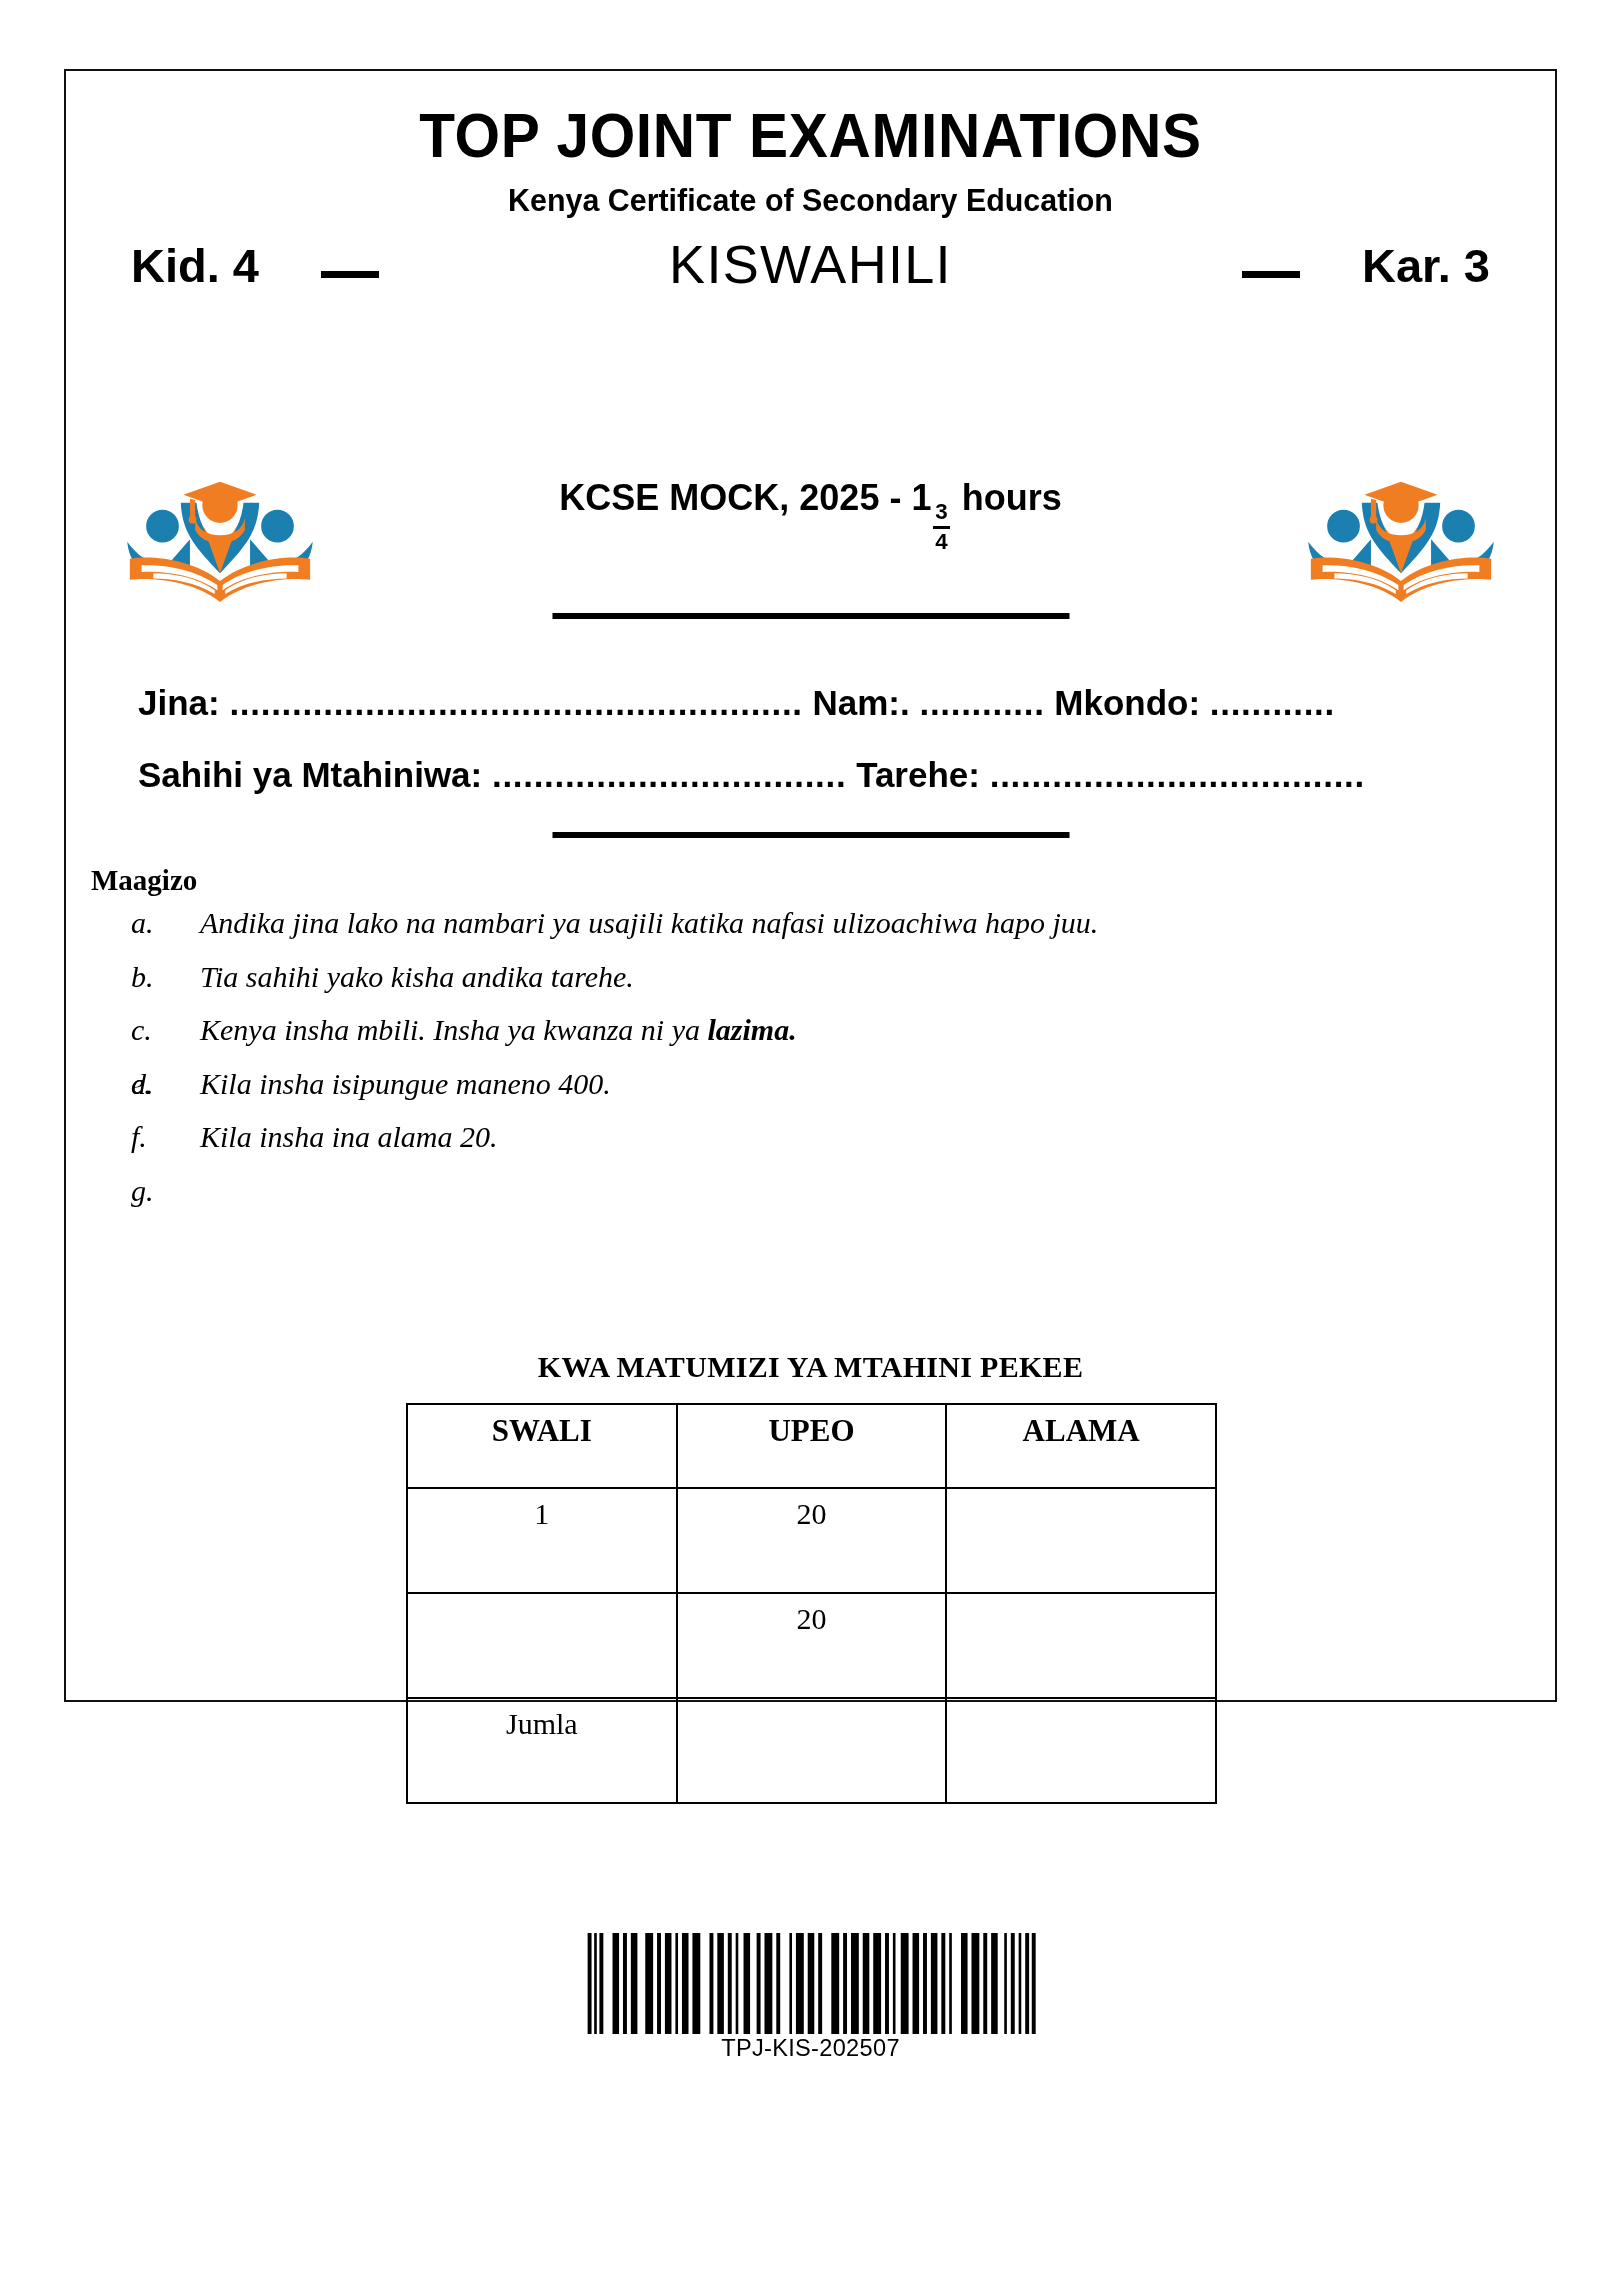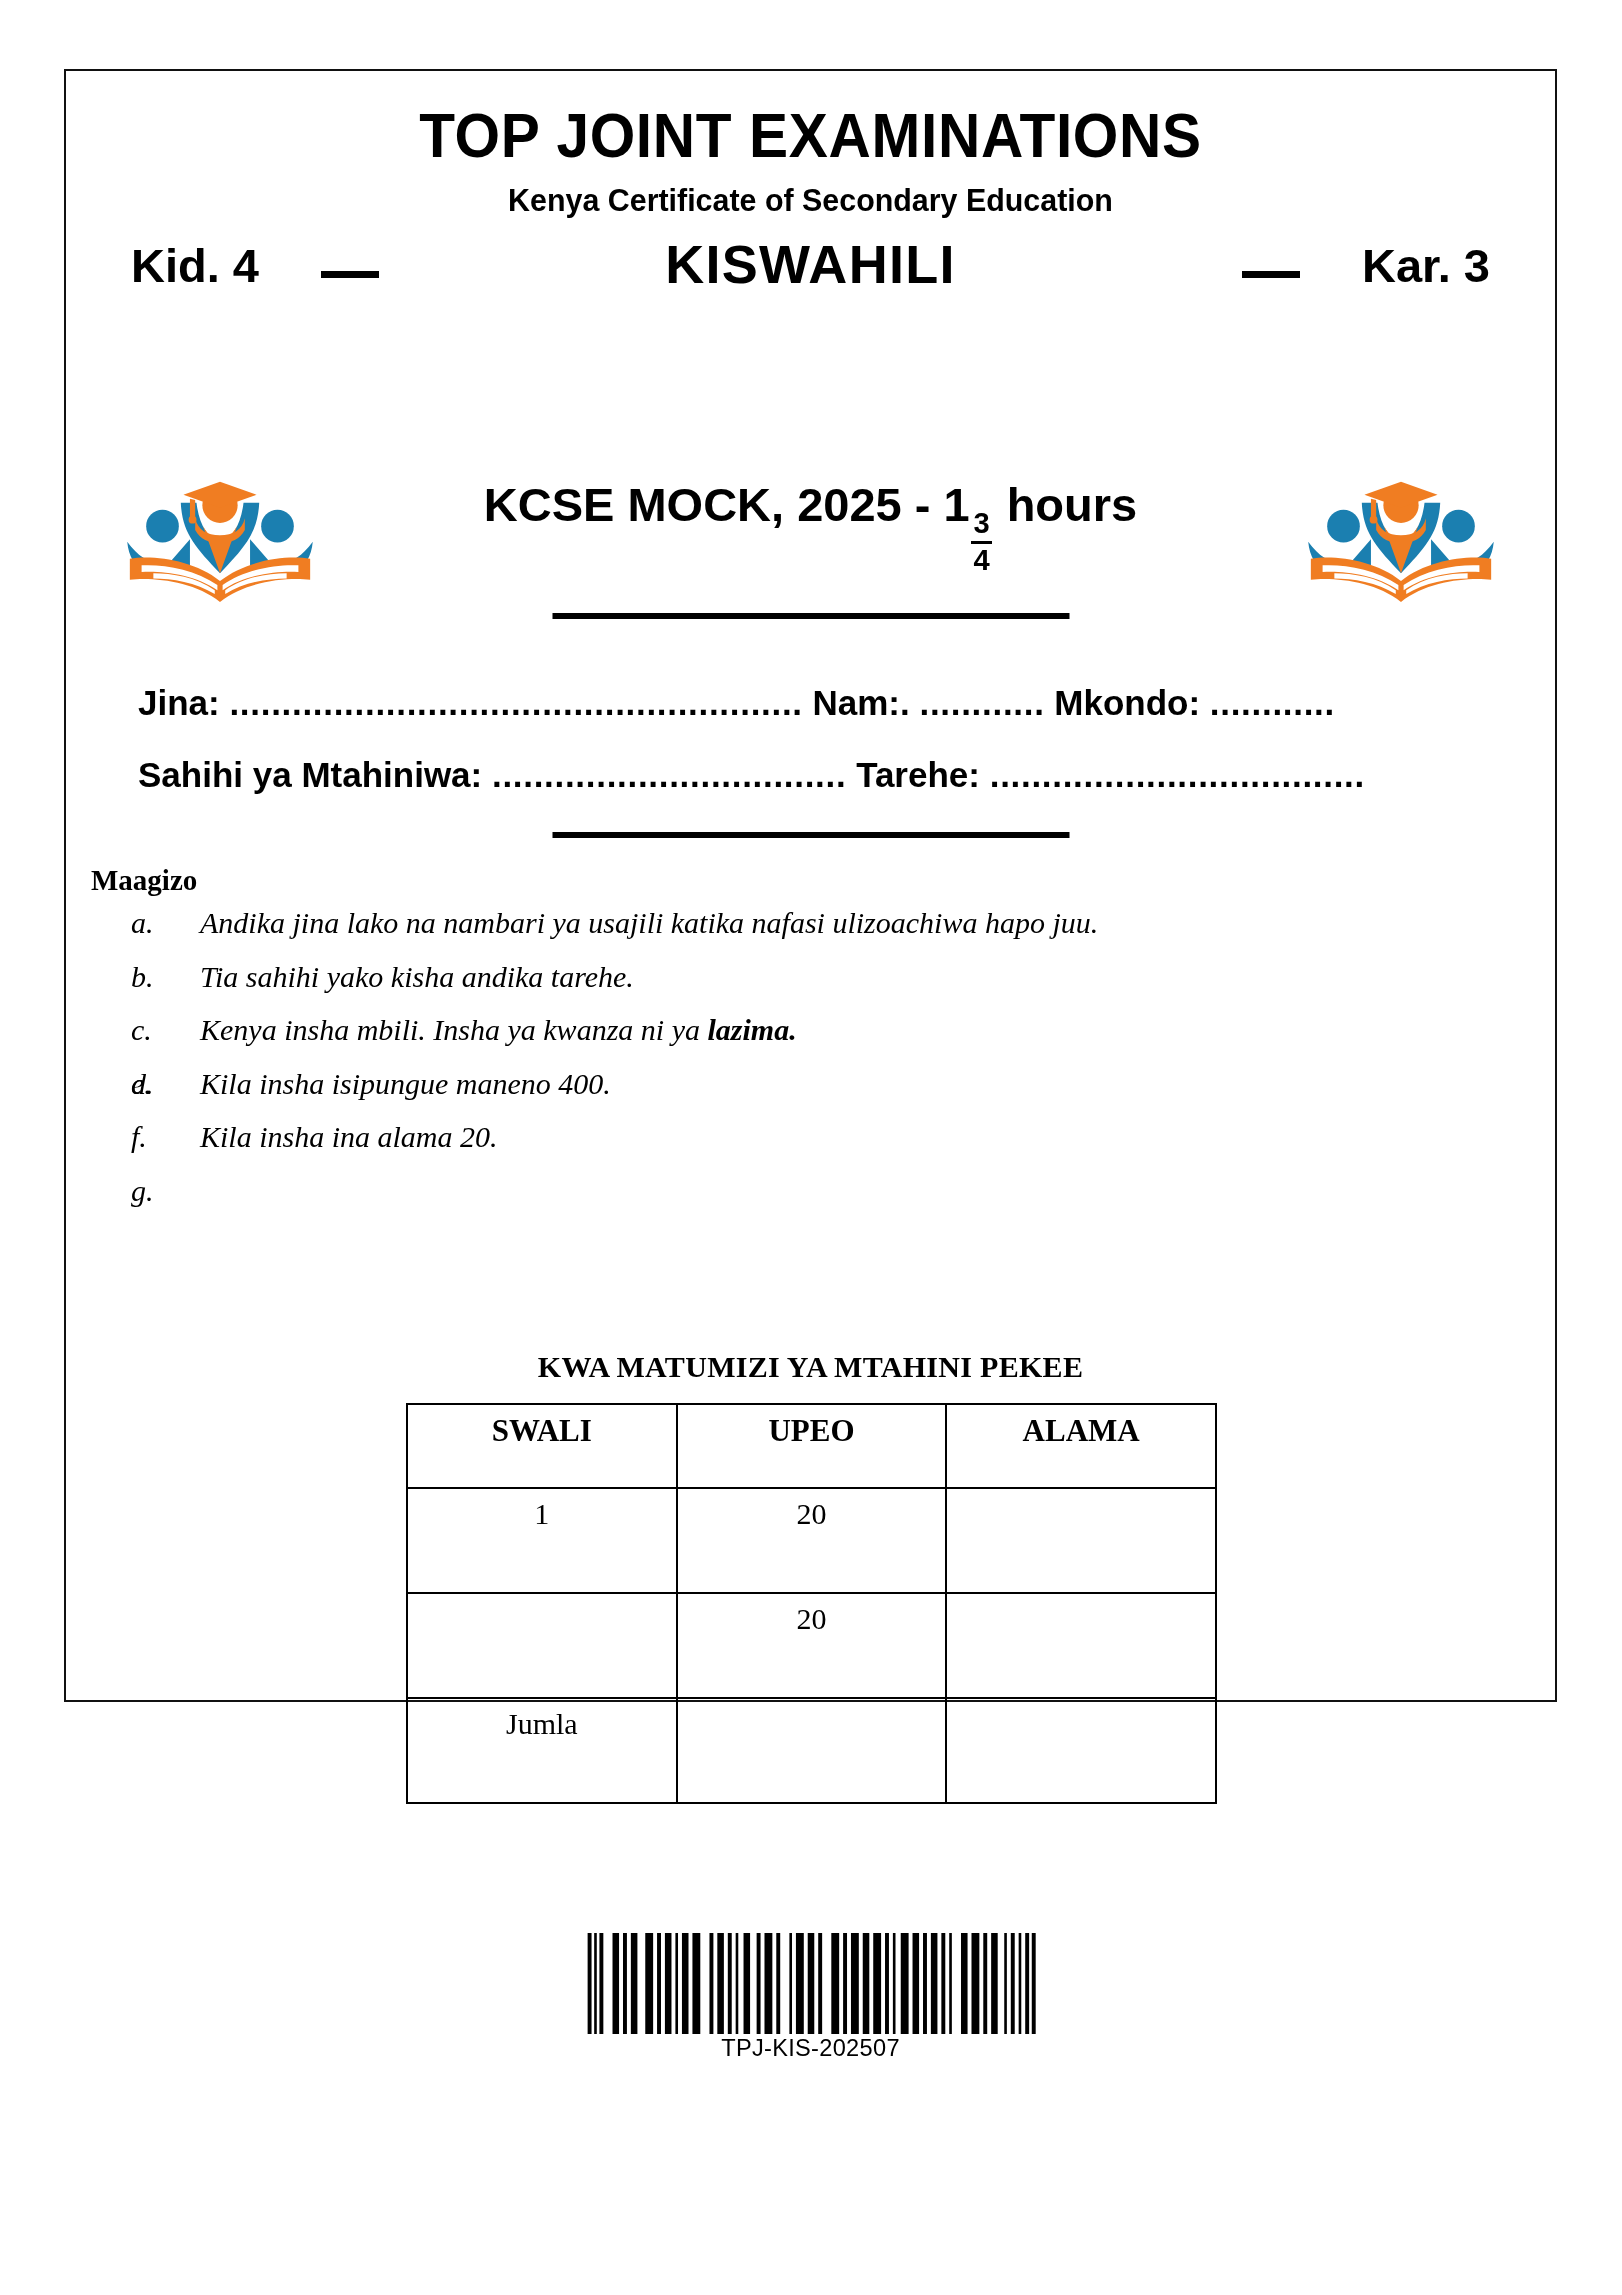--- a/index.html
+++ b/index.html
@@ -86,21 +86,21 @@
   }
   .dash.left  { left: 216px; }
   .dash.right { right: 216px; }
 
   .subject-name {
     position: absolute;
     left: 0; right: 0;
     top: 0;
     text-align: center;
     font-family: "Liberation Sans", sans-serif;
-    font-weight: bold;
+    font-weight: normal;
     font-size: 54px;
     letter-spacing: 1.3px;
     white-space: nowrap;
   }
 
   
   .logo {
     position: absolute;
     top: 391px;
     width: 196px;
@@ -111,21 +111,21 @@
   .logo svg { width: 100%; height: 100%; display: block; }
 
   
   .mock-line {
     position: absolute;
     left: 0; right: 0;
     top: 406px;
     text-align: center;
     font-family: "Liberation Sans", sans-serif;
     font-weight: bold;
-    font-size: 47px;
+    font-size: 36px;
     white-space: nowrap;
   }
   .frac {
     display: inline-flex;
     flex-direction: column;
     align-items: center;
     vertical-align: -0.42em;
     line-height: 1;
     font-size: 0.62em;
     margin: 0 1.3px;

